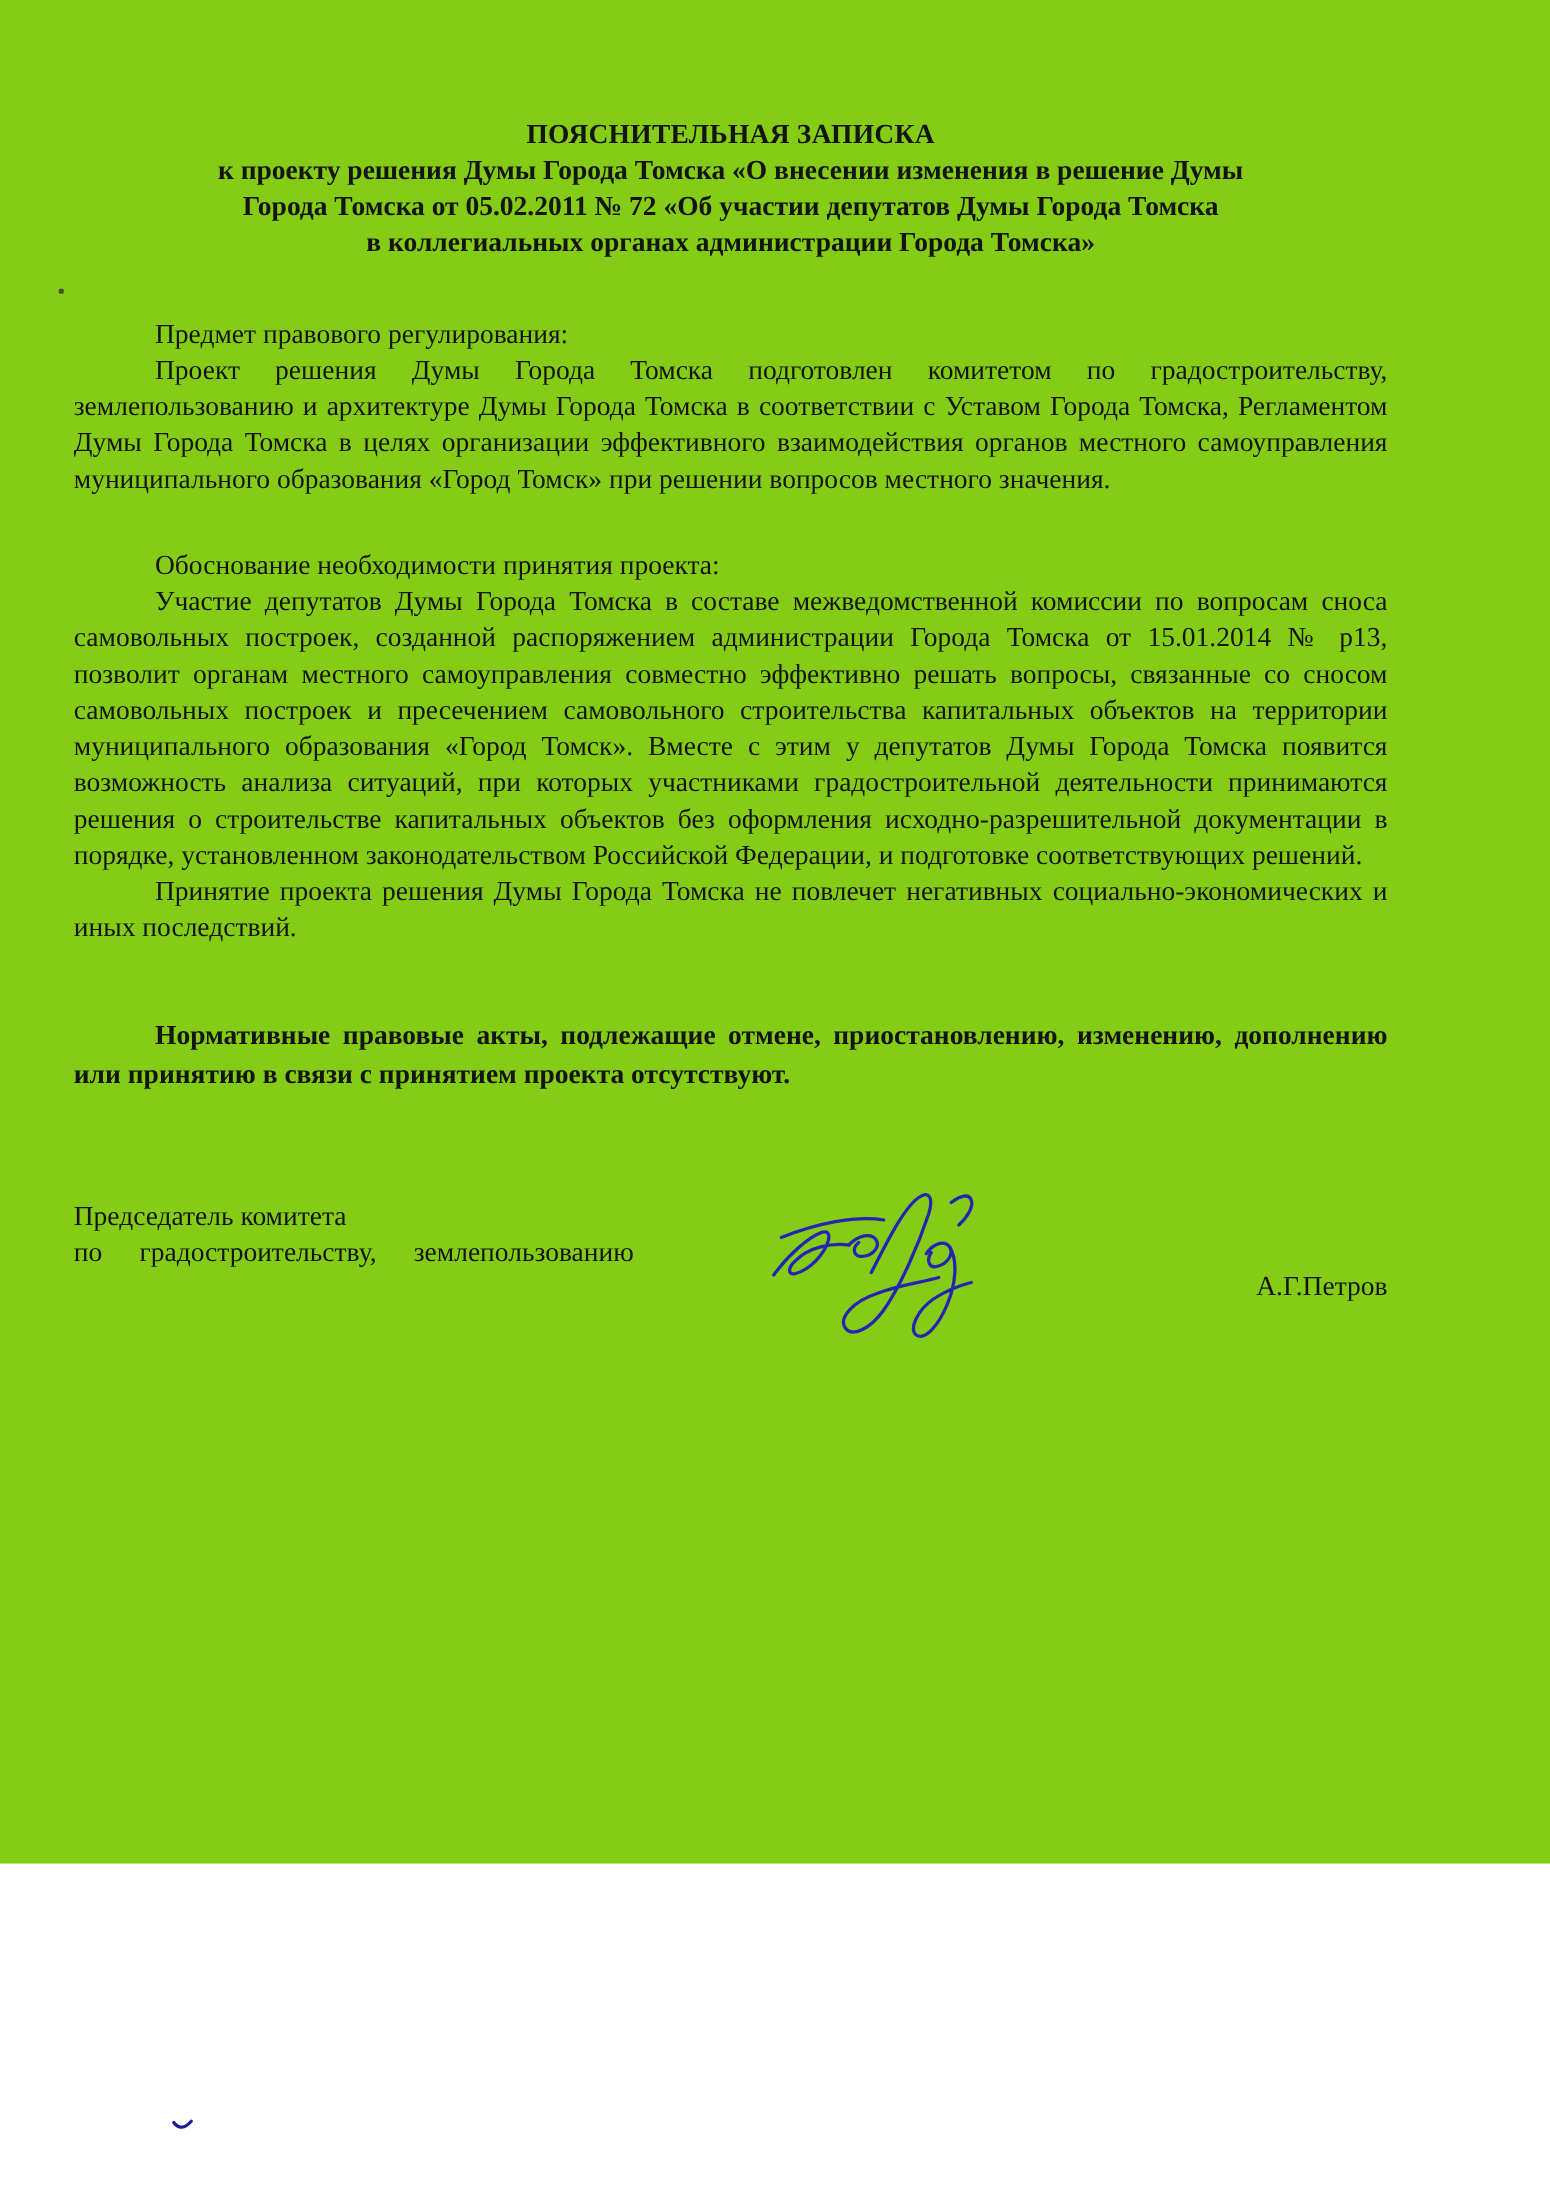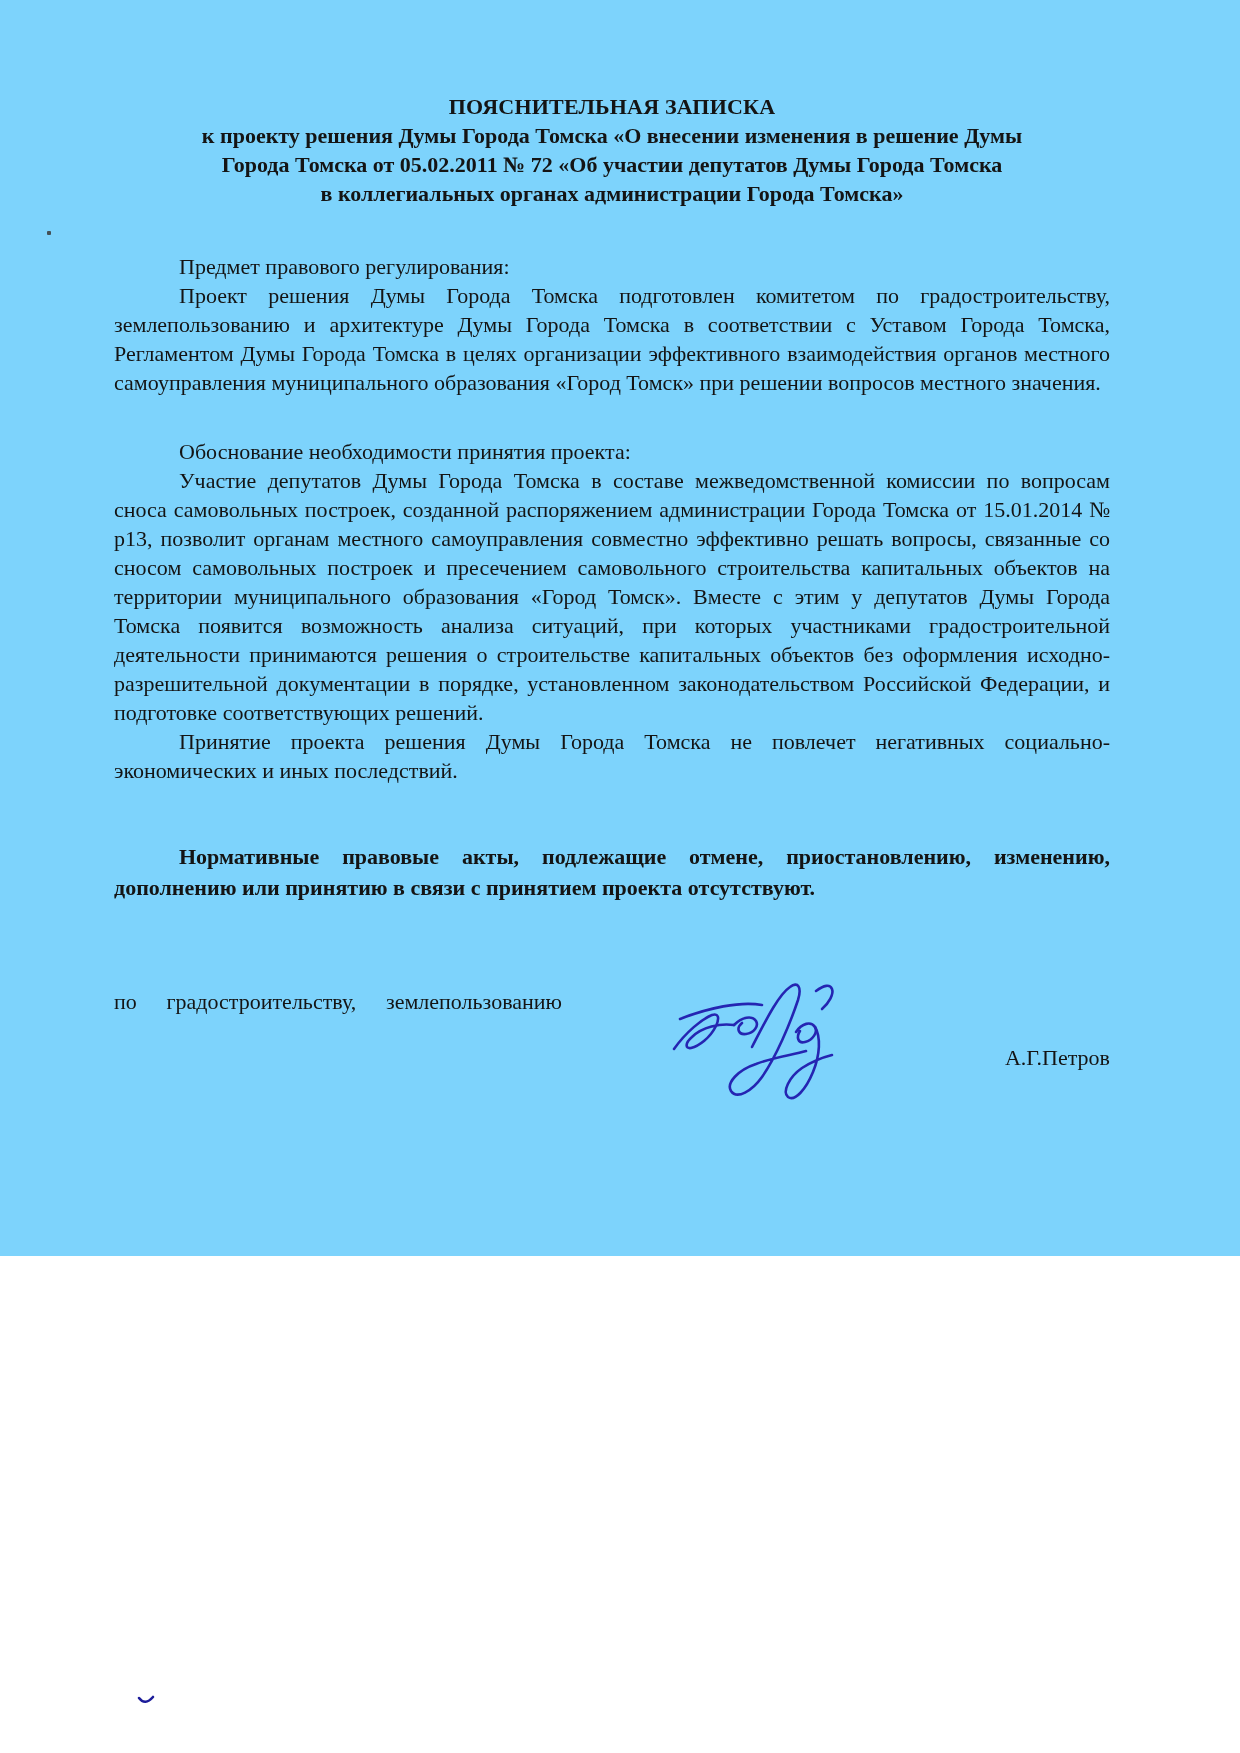--- a/index.html
+++ b/index.html
@@ -3,25 +3,25 @@
 <meta charset="utf-8">
 <style>
   html, body {
     margin: 0;
     padding: 0;
     background: #ffffff;
   }
   .page {
     position: relative;
     width: 1240px;
-    height: 1256px;
+    height: 1491px;
     margin: 0 auto;
-    background: #7dd3fc;
+    background: #84cc16;
     box-sizing: border-box;
-    padding: 92px 130px 0 114px;
+    padding: 92px 130px 0 59px;
     font-family: "Liberation Serif", "DejaVu Serif", serif;
     color: #141414;
     overflow: hidden;
   }
   .doc-title {
     margin: 0;
     font-size: 22px;
     font-weight: bold;
     text-align: center;
     line-height: 29px;
@@ -64,21 +64,20 @@
     height: 180px;
     font-size: 22px;
     line-height: 29px;
   }
   .sig-line { margin: 0; white-space: nowrap; }
   .sig-line-justified {
     width: 448px;
     text-align: justify;
     text-align-last: justify;
     white-space: normal;
-    margin-top: 44px;
   }
   .signer-name {
     position: absolute;
     top: 56px;
     right: 0;
     font-size: 22px;
     line-height: 29px;
   }
   .signature-svg {
     position: absolute;
@@ -122,20 +121,21 @@
 
   <section class="section-2">
     <h2 class="section-heading">Обоснование необходимости принятия проекта:</h2>
     <p class="body-par">Участие депутатов Думы Города Томска в составе межведомственной комиссии по вопросам сноса самовольных построек, созданной распоряжением администрации Города Томска от 15.01.2014 № р13, позволит органам местного самоуправления совместно эффективно решать вопросы, связанные со сносом самовольных построек и пресечением самовольного строительства капитальных объектов на территории муниципального образования «Город Томск». Вместе с этим у депутатов Думы Города Томска появится возможность анализа ситуаций, при которых участниками градостроительной деятельности принимаются решения о строительстве капитальных объектов без оформления исходно-разрешительной документации в порядке, установленном законодательством Российской Федерации, и подготовке соответствующих решений.</p>
     <p class="body-par">Принятие проекта решения Думы Города Томска не повлечет негативных социально-экономических и иных последствий.</p>
   </section>
 
   <p class="emphasis-par">Нормативные правовые акты, подлежащие отмене, приостановлению, изменению, дополнению или принятию в связи с принятием проекта отсутствуют.</p>
 
   <div class="signature-block">
+    <p class="sig-line">Председатель комитета</p>
     <p class="sig-line sig-line-justified">по градостроительству, землепользованию</p>
 
     <svg class="signature-svg" width="210" height="160" viewBox="0 0 210 160" fill="none" xmlns="http://www.w3.org/2000/svg">
       <g stroke="#2525b2" stroke-width="2.6" stroke-linecap="round" fill="none">
         <path d="M14,44 C42,33 74,26 96,30"></path>
         <path d="M8,74 C20,57 36,44 46,40 C52,38 54,42 50,51 C44,63 33,71 25,73 C19,74 19,68 26,62 C36,52 54,48 68,50"></path>
         <path d="M68,50 C76,42 86,40 90,46 C93,51 88,58 80,59 C72,60 70,53 76,48"></path>
         <path d="M86,72 C98,49 112,20 124,12 C132,6 136,12 132,25 C124,49 110,82 96,102 C86,116 71,125 65,116 C60,108 72,95 90,89 C108,82 126,80 140,76"></path>
         <path d="M130,57 C136,48 145,46 149,52 C152,57 147,65 139,67 C132,69 130,62 134,56"></path>
         <path d="M149,52 C155,62 154,80 147,97 C140,114 129,127 122,122 C116,117 123,102 136,93 C147,86 158,82 166,80"></path>

